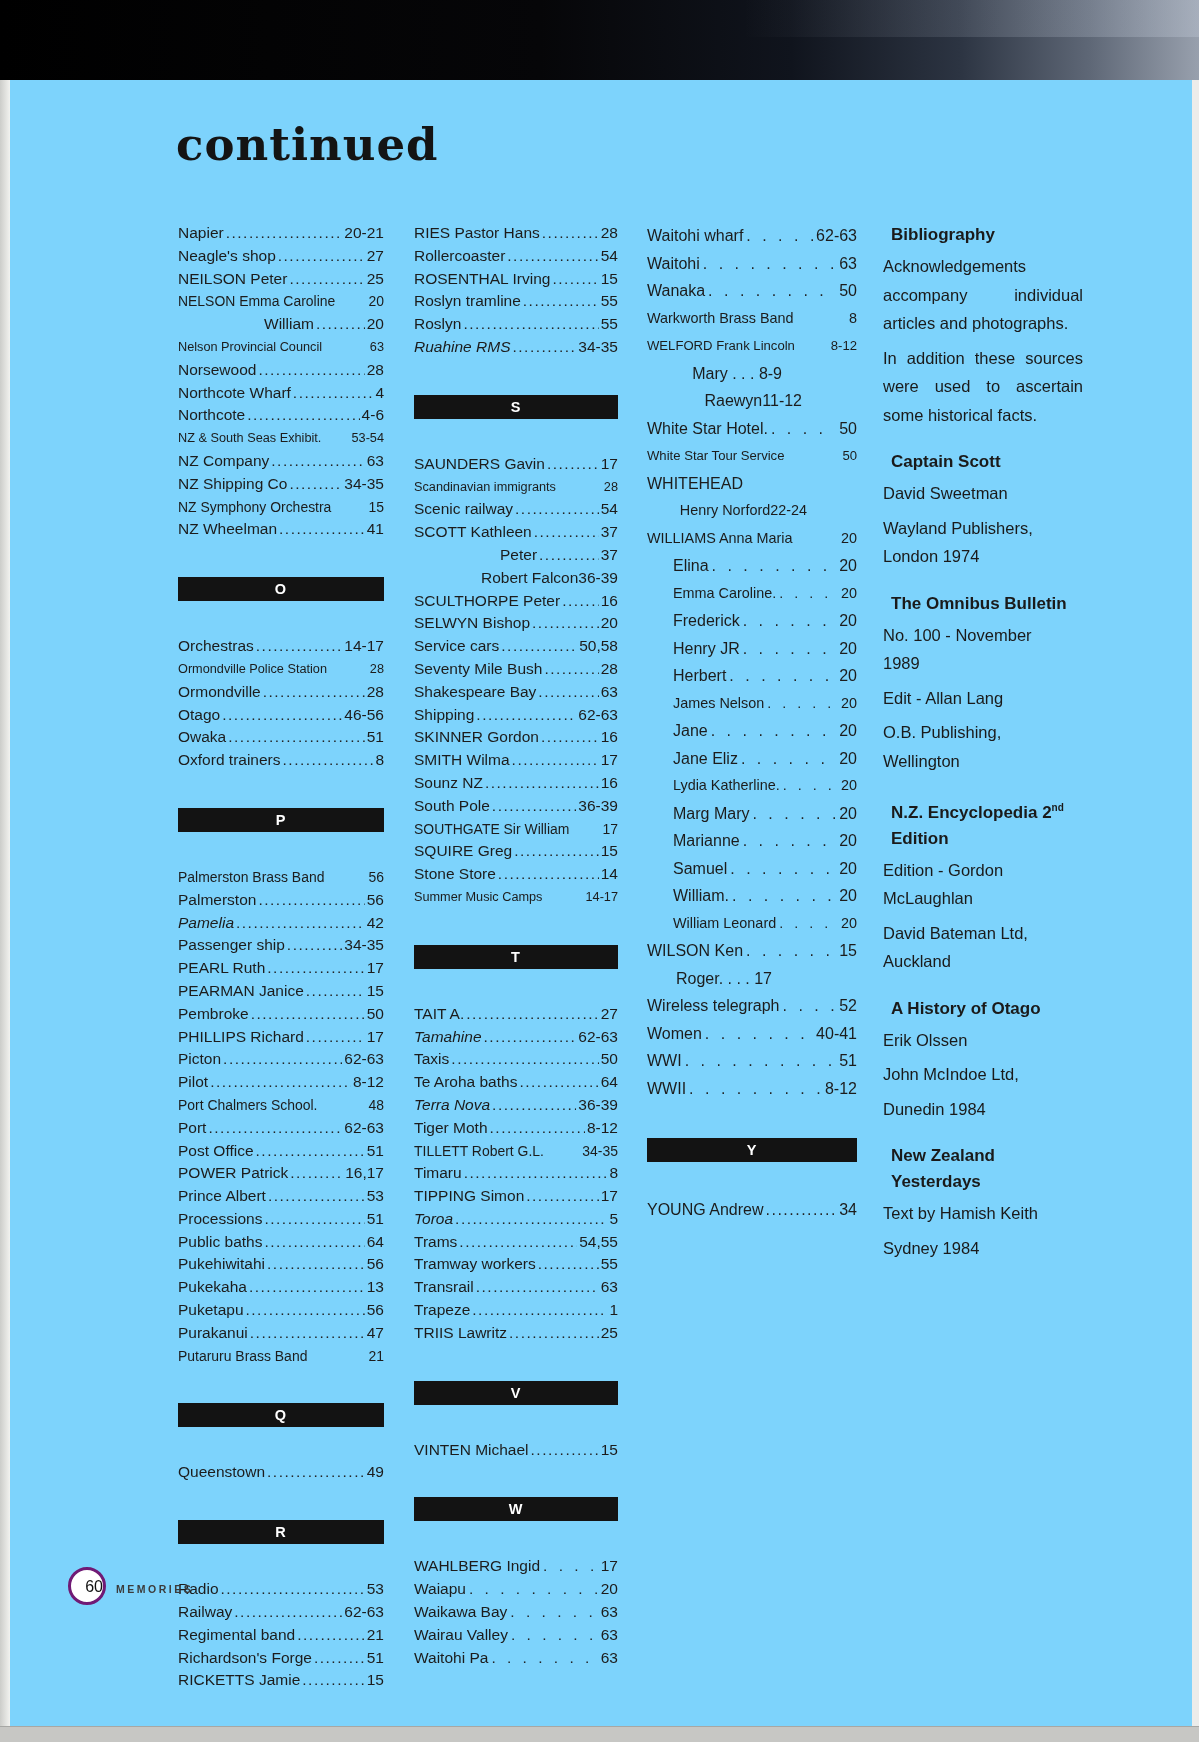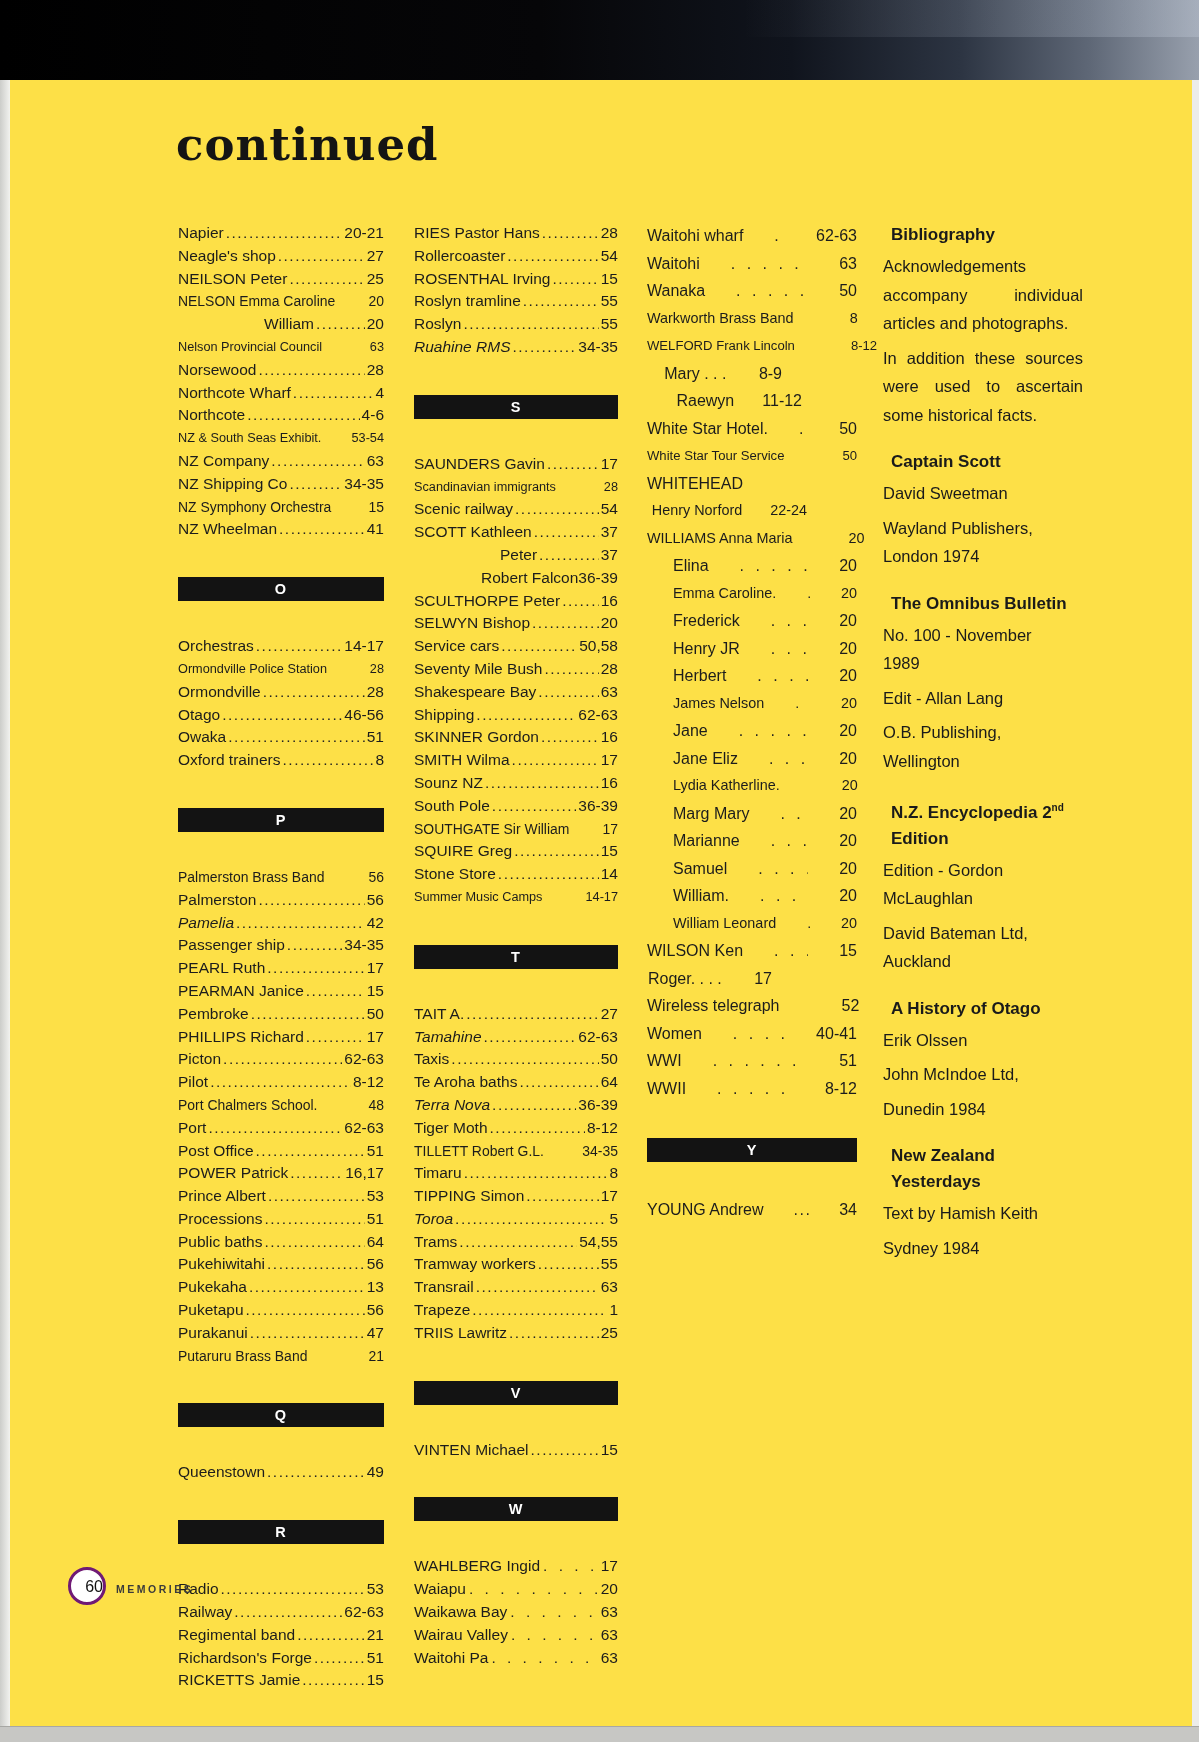--- a/index.html
+++ b/index.html
@@ -1,37 +1,37 @@
 <!DOCTYPE html>
 <html><head>
 <meta charset="utf-8">
 <style>
   html,body{margin:0;padding:0;background:#dcdcda;}
-  .page{position:relative;width:1199px;height:1742px;background:#fde047;overflow:hidden;
+  .page{position:relative;width:1199px;height:1742px;background:#7dd3fc;overflow:hidden;
         font-family:"Liberation Sans",sans-serif;color:#1a1a1a;}
   
   .banner{position:absolute;left:0;top:0;width:1199px;height:80px;
           background:linear-gradient(90deg,#000 0%,#060608 45%,#10141d 66%,#2c3442 80%,#5f6877 91%,#98a0ad 100%);}
   .banner::after{content:"";position:absolute;right:0;top:0;width:38%;height:46%;
           background:linear-gradient(90deg,rgba(255,255,255,0) 0%,rgba(205,214,228,.28) 100%);}
   
   .edge-left{position:absolute;left:0;top:80px;width:10px;height:1662px;
           background:linear-gradient(90deg,#cccdca,#f2f2ef);}
   .edge-right{position:absolute;right:0;top:80px;width:7px;height:1662px;background:#ececea;}
   .edge-bottom{position:absolute;left:0;top:1726px;width:1199px;height:16px;
           background:#c7c7c4;border-top:1px solid #a7a7a4;}
   .title{position:absolute;left:176px;top:118px;font-family:"DejaVu Serif",serif;
          font-weight:700;font-size:45px;letter-spacing:1px;color:#141414;}
   
   .col{position:absolute;top:222px;}
   .c1{left:178px;width:206px;font-size:15.5px;}
   .c2{left:414px;width:204px;font-size:15.5px;}
   .c3{left:647px;width:210px;font-size:16px;}
   .c1 .entry,.c2 .entry{height:22.8px;line-height:22.8px;}
-  .c3 .entry{height:27.5px;line-height:27.5px;gap:28px;}
+  .c3 .entry{height:27.5px;line-height:27.5px;}
   .entry{display:flex;color:#1c1c1c;}
   .entry .lbl{flex:0 0 auto;white-space:pre;}
   .entry .leader{flex:1 1 auto;overflow:hidden;white-space:nowrap;color:#222;}
   .entry .pg{flex:0 0 auto;white-space:pre;}
   .leader.dense{letter-spacing:1.5px;margin:0 2px;}
   .leader.spaced{letter-spacing:2.5px;word-spacing:2px;margin:0 3px;}
   .entry.s1{font-size:.9em;}
   .entry.s2{font-size:.82em;}
   .entry.it .lbl{font-style:italic;}
   .entry.in1{padding-left:26px;}

